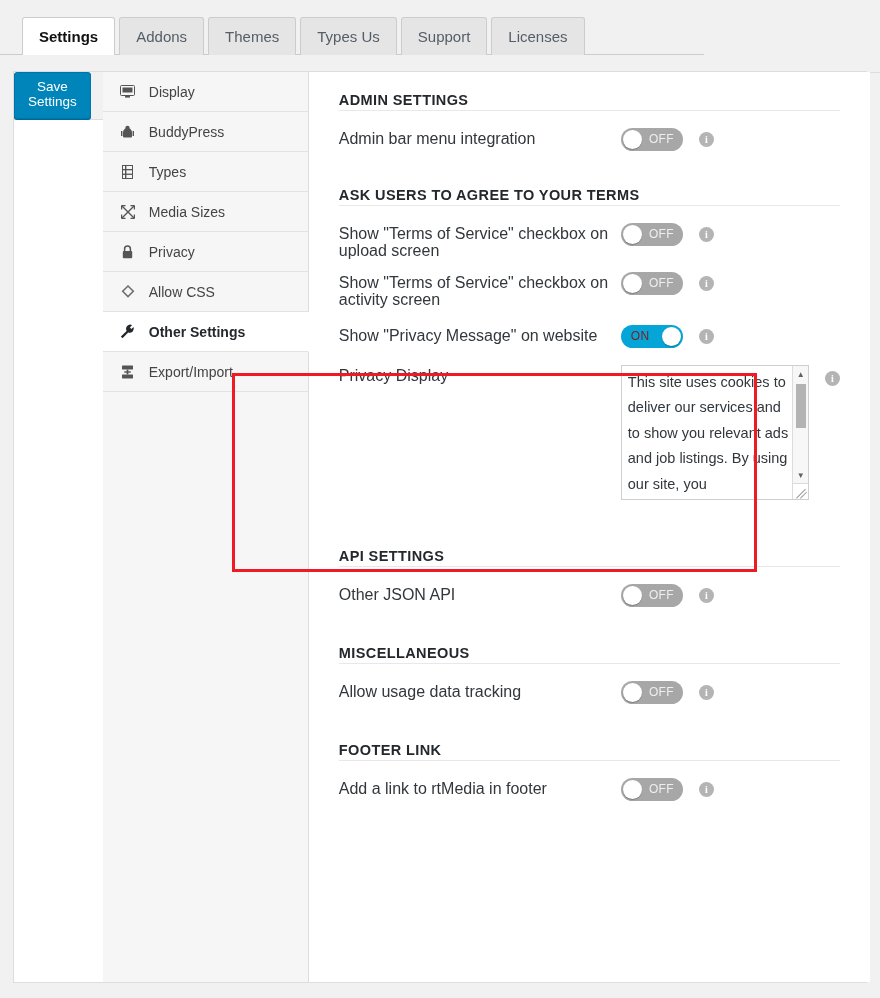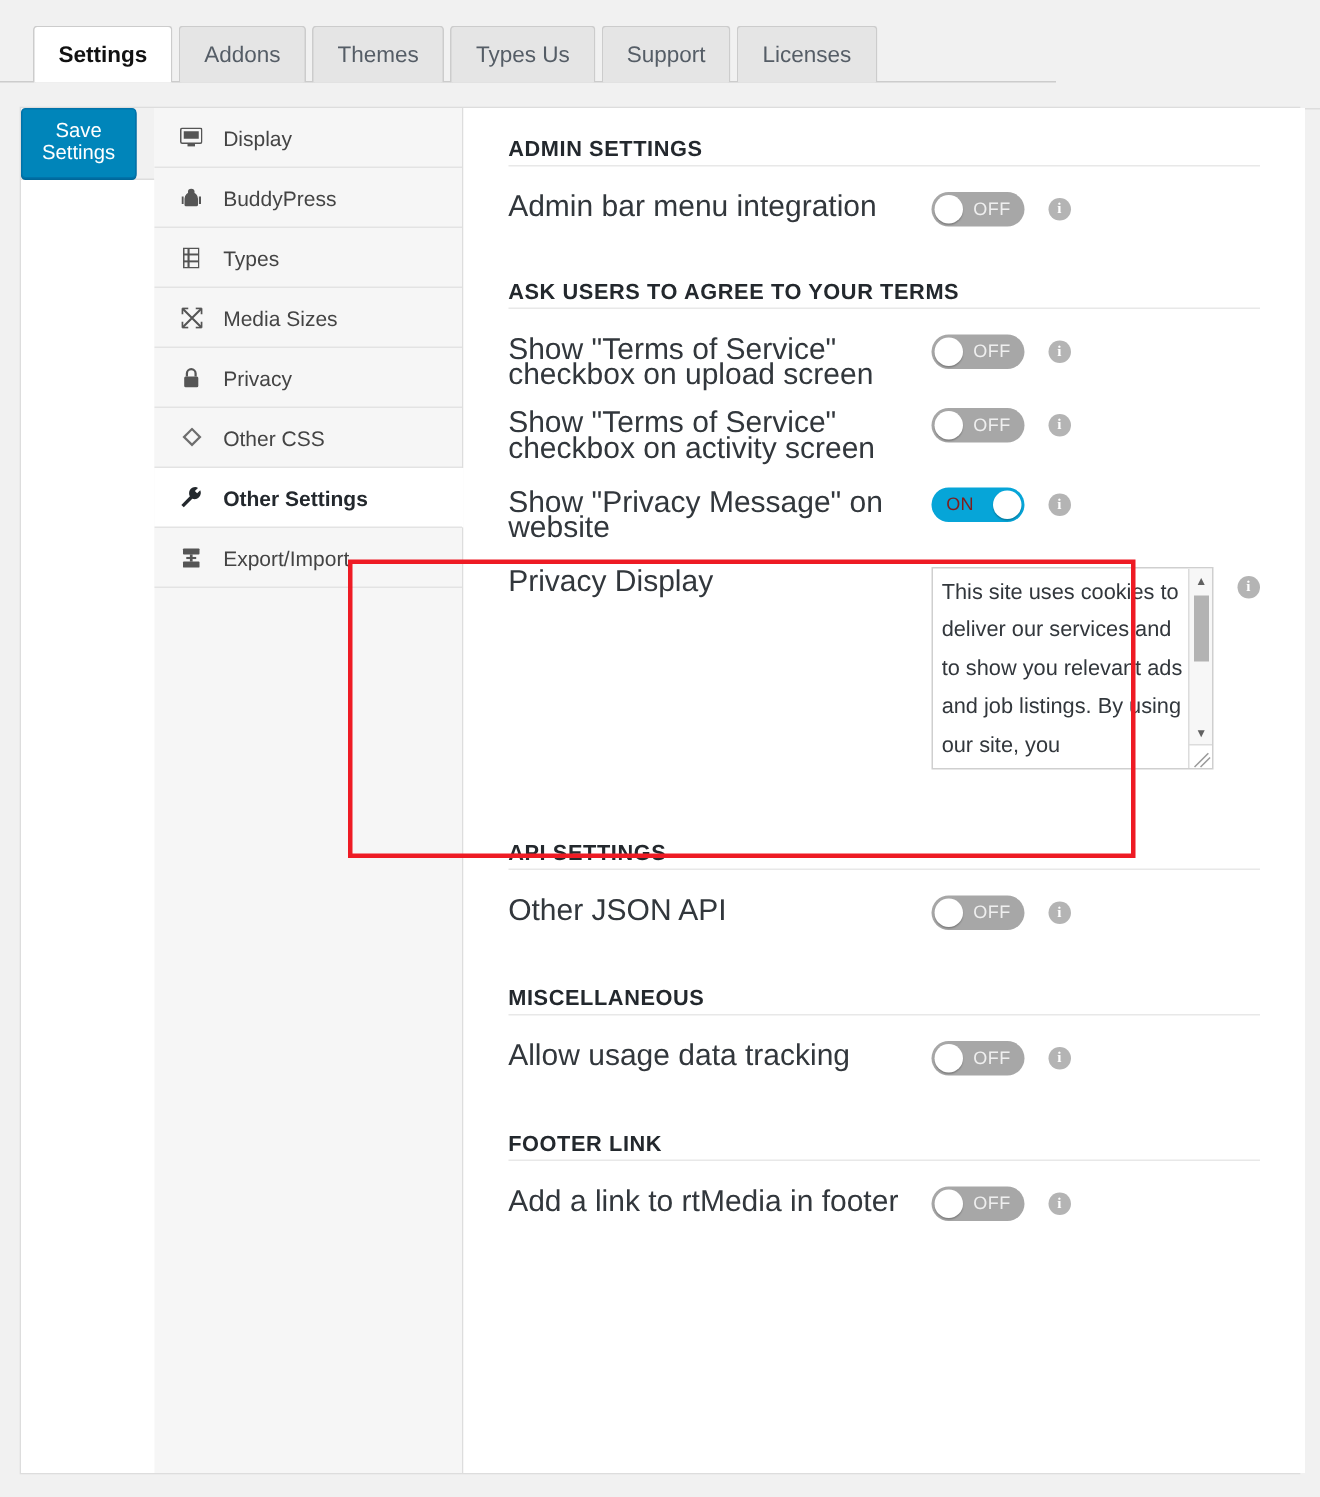--- a/index.html
+++ b/index.html
@@ -124,21 +124,21 @@
   .sect:first-child { margin-bottom: 36px; }
 
   .row {
     display: flex;
     align-items: flex-start;
     padding: 13px 0 0 0;
     min-height: 34px;
   }
   .row-label {
     width: 282px; min-width: 282px;
-    font-size: 20px;
+    font-size: 16px;
     color: #32373c;
     line-height: 17px;
     padding-top: 2px;
   }
   .row-ctrl { display: flex; align-items: flex-start; }
 
   
   .toggle {
     width: 62px; height: 23px;
     border-radius: 12px;
@@ -335,21 +335,21 @@
         <span>Privacy</span>
       </div>
 
       <div class="nav-item">
         <span class="nav-ico">
           <svg width="14" height="14" viewBox="0 0 14 14">
               <rect x="2" y="2" width="9" height="9" transform="rotate(45 7 7)" fill="currentColor" opacity="0.85"></rect>
               <rect x="3.5" y="3.5" width="6" height="6" transform="rotate(45 7 7)" fill="#f6f6f6"></rect>
             </svg>
         </span>
-        <span>Other CSS</span>
+        <span>Allow CSS</span>
       </div>
 
       <div class="nav-item active">
         <span class="nav-ico">
           <svg width="15" height="15" viewBox="0 0 15 15">
               <path d="M10.2 0.6a4.2 4.2 0 0 0-3.6 6.3L0.9 12.6l1.6 1.6 5.7-5.7a4.2 4.2 0 0 0 5.3-5.6L11.4 4.9 9.9 3.4l2.1-2.1a4.2 4.2 0 0 0-1.8-0.7z" fill="currentColor"></path>
             </svg>
         </span>
         <span>Other Settings</span>
       </div>

